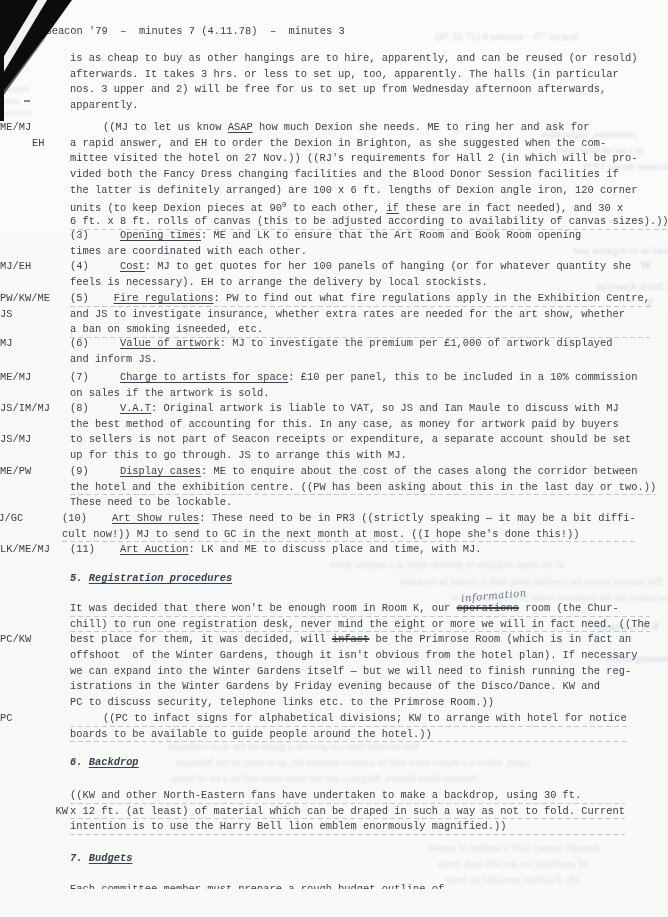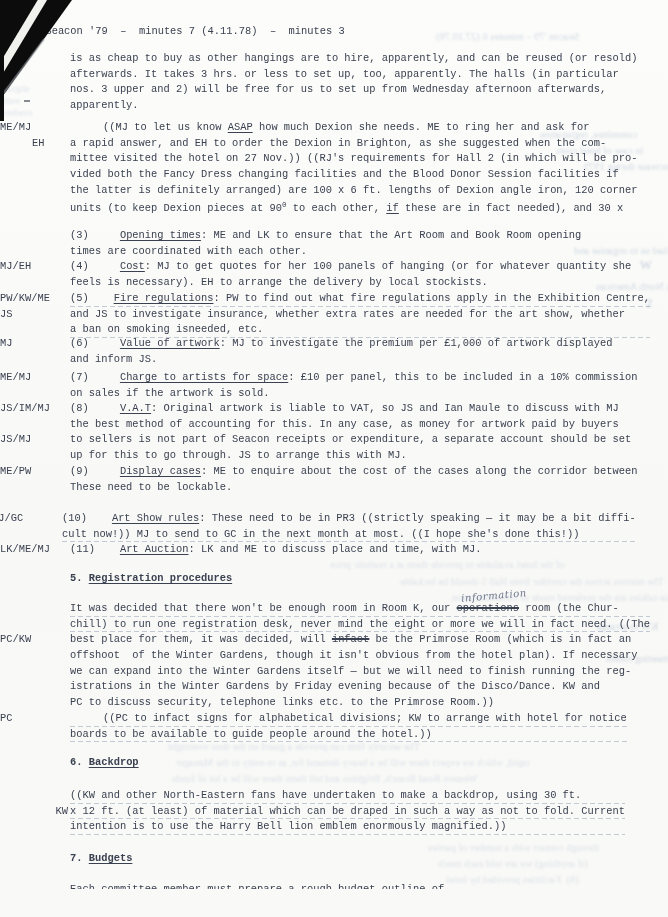--- a/index.html
+++ b/index.html
@@ -4,21 +4,21 @@
 <title>Seacon '79 — minutes 7 (4.11.78)</title>
 <style>
   html,body{margin:0;padding:0;background:#8a8a8a;}
   .page{position:relative;width:668px;height:917px;margin:0 auto;overflow:hidden;
         background:linear-gradient(180deg,#fcfcfa 0%,#f8f8f6 55%,#f9f9f7 100%);}
   
   .block{position:absolute;}
   .line{position:relative;white-space:pre;height:15.7px;
         font:10.4px/15.7px "Liberation Mono","DejaVu Sans Mono",monospace;
         color:#3a4150;letter-spacing:0;}
-  .heading .line{font-weight:bold;}
+  .heading .line{font-weight:bold;font-style:italic;}
   .mlabel{position:absolute;left:-70px;width:68px;white-space:pre;
         font:10.4px/15.7px "Liberation Mono","DejaVu Sans Mono",monospace;color:#3a4150;}
   .u{text-decoration:underline;text-underline-offset:2px;text-decoration-thickness:1px;}
   .s{text-decoration:line-through;text-decoration-thickness:1.5px;}
   .sup{font-size:7.5px;vertical-align:4px;}
   .dash{background:repeating-linear-gradient(90deg,rgba(105,125,155,.38) 0 5px,rgba(105,125,155,0) 5px 8px) left bottom/100% 1px no-repeat;}
   .hw-anchor{position:relative;}
   .hand{position:absolute;left:4px;top:-12px;white-space:nowrap;
         font:italic 10px "DejaVu Serif","Liberation Serif",serif;
         color:#55617a;opacity:.85;letter-spacing:.6px;transform:rotate(-5deg);}
@@ -79,20 +79,21 @@
       </div>
       <div class="block para" style="top: 120px; left: 70px;">
         <span class="mlabel" style="top: 0px;">ME/MJ</span>
         <span class="mlabel" style="top: 15.7px; margin-left: 32px;">EH</span>
         <div class="line" style="padding-left: 33px;"><span>((MJ to let us know </span><span class="u">ASAP</span><span> how much Dexion she needs. ME to ring her and ask for</span></div>
         <div class="line"><span>a rapid answer, and EH to order the Dexion in Brighton, as she suggested when the com-</span></div>
         <div class="line"><span>mittee visited the hotel on 27 Nov.)) ((RJ's requirements for Hall 2 (in which will be pro-</span></div>
         <div class="line"><span>vided both the Fancy Dress changing facilities and the Blood Donor Session facilities if</span></div>
         <div class="line"><span>the latter is definitely arranged) are 100 x 6 ft. lengths of Dexion angle iron, 120 corner</span></div>
         <div class="line"><span>units (to keep Dexion pieces at 90</span><span class="sup">0</span><span> to each other, </span><span class="u">if</span><span> these are in fact needed), and 30 x</span></div>
+        <div class="line dash"><span>6 ft. x 8 ft. rolls of canvas (this to be adjusted according to availability of canvas sizes).))</span></div>
       </div>
       <div class="block para" style="top: 228px; left: 70px;">
         <div class="line"><span>(3)     </span><span class="u">Opening times</span><span>: ME and LK to ensure that the Art Room and Book Room opening</span></div>
         <div class="line"><span>times are coordinated with each other.</span></div>
       </div>
       <div class="block para" style="top: 259px; left: 70px;">
         <span class="mlabel" style="top: 0px;">MJ/EH</span>
         <div class="line"><span>(4)     </span><span class="u">Cost</span><span>: MJ to get quotes for her 100 panels of hanging (or for whatever quantity she</span></div>
         <div class="line"><span>feels is necessary). EH to arrange the delivery by local stockists.</span></div>
       </div>
@@ -117,20 +118,21 @@
         <span class="mlabel" style="top: 0px;">JS/IM/MJ</span>
         <span class="mlabel" style="top: 31.4px;">JS/MJ</span>
         <div class="line"><span>(8)     </span><span class="u">V.A.T</span><span>: Original artwork is liable to VAT, so JS and Ian Maule to discuss with MJ</span></div>
         <div class="line"><span>the best method of accounting for this. In any case, as money for artwork paid by buyers</span></div>
         <div class="line"><span>to sellers is not part of Seacon receipts or expenditure, a separate account should be set</span></div>
         <div class="line"><span>up for this to go through. JS to arrange this with MJ.</span></div>
       </div>
       <div class="block para" style="top: 464px; left: 70px;">
         <span class="mlabel" style="top: 0px;">ME/PW</span>
         <div class="line"><span>(9)     </span><span class="u">Display cases</span><span>: ME to enquire about the cost of the cases along the corridor between</span></div>
+        <div class="line dash"><span>the hotel and the exhibition centre. ((PW has been asking about this in the last day or two.))</span></div>
         <div class="line"><span>These need to be lockable.</span></div>
       </div>
       <div class="block para" style="top: 511px; left: 62px;">
         <span class="mlabel" style="top: 0px;">MJ/GC</span>
         <div class="line"><span>(10)    </span><span class="u">Art Show rules</span><span>: These need to be in PR3 ((strictly speaking — it may be a bit diffi-</span></div>
         <div class="line dash"><span>cult now!)) MJ to send to GC in the next month at most. ((I hope she's done this!))</span></div>
       </div>
       <div class="block para" style="top: 542px; left: 70px;">
         <span class="mlabel" style="top: 0px;">LK/ME/MJ</span>
         <div class="line"><span>(11)    </span><span class="u">Art Auction</span><span>: LK and ME to discuss place and time, with MJ.</span></div>

